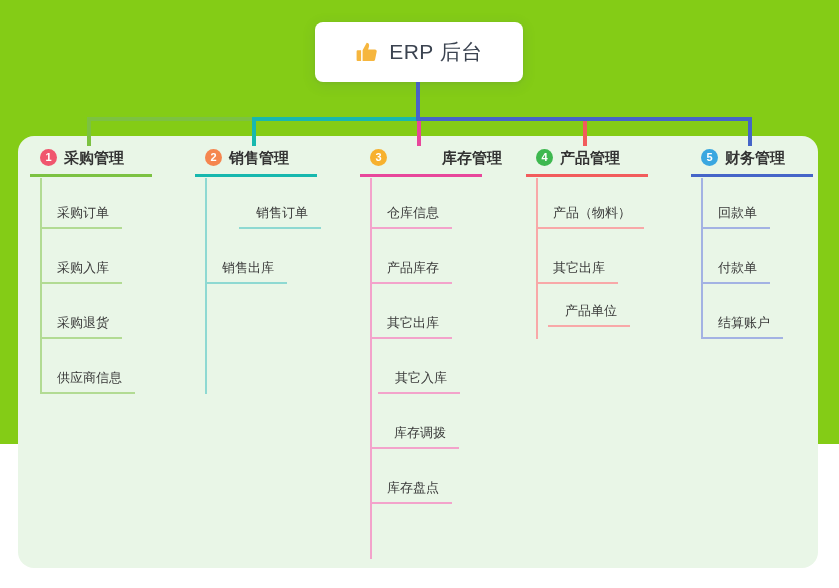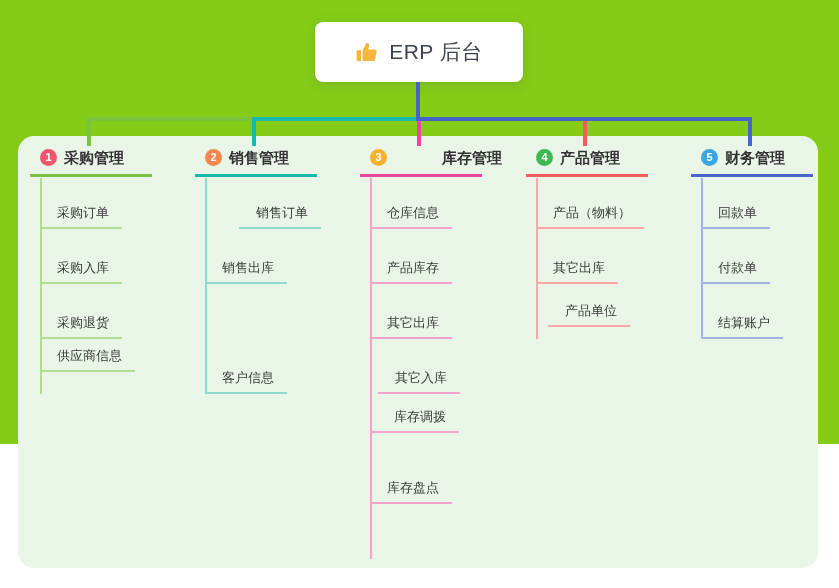--- a/index.html
+++ b/index.html
@@ -54,41 +54,40 @@
     <div class="line" style="left: 748px; top: 121px; width: 4px; height: 25px; background: rgb(69, 101, 200);"></div>
     <div class="branch-header" style="left: 40px; top: 148px;">
       <span class="badge" style="background: rgb(240, 86, 110); color: rgb(255, 255, 255);">1</span>
       <span class="branch-label" style="color: rgb(51, 51, 51);">采购管理</span>
     </div>
     <div class="line" style="left: 30px; top: 174px; width: 122px; height: 3px; background: rgb(124, 194, 66);"></div>
     <div class="line" style="left: 40px; top: 178px; width: 2px; height: 216px; background: rgb(178, 219, 147);"></div>
     <div class="item" style="left: 40px; top: 259px; border-bottom: 2px solid rgb(178, 219, 147); color: rgb(58, 58, 58);">采购入库</div>
     <div class="item" style="left: 40px; top: 204px; border-bottom: 2px solid rgb(178, 219, 147); color: rgb(58, 58, 58);">采购订单</div>
     <div class="item" style="left: 40px; top: 314px; border-bottom: 2px solid rgb(178, 219, 147); color: rgb(58, 58, 58);">采购退货</div>
-    <div class="item" style="left: 40px; top: 347px; border-bottom: 2px solid rgb(178, 219, 147); color: rgb(58, 58, 58);">供应商信息</div>
+    <div class="item" style="left: 40px; top: 369px; border-bottom: 2px solid rgb(178, 219, 147); color: rgb(58, 58, 58);">供应商信息</div>
     <div class="branch-header" style="left: 205px; top: 148px;">
       <span class="badge" style="background: rgb(245, 134, 79); color: rgb(255, 255, 255);">2</span>
       <span class="branch-label" style="color: rgb(51, 51, 51);">销售管理</span>
     </div>
     <div class="line" style="left: 195px; top: 174px; width: 122px; height: 3px; background: rgb(23, 184, 174);"></div>
     <div class="line" style="left: 205px; top: 178px; width: 2px; height: 216px; background: rgb(142, 217, 210);"></div>
     <div class="item" style="left: 205px; top: 204px; border-bottom: 2px solid rgb(142, 217, 210); color: rgb(58, 58, 58); margin-left: 34px;">销售订单</div>
     <div class="item" style="left: 205px; top: 259px; border-bottom: 2px solid rgb(142, 217, 210); color: rgb(58, 58, 58);">销售出库</div>
-    <div class="item" style="left: 205px; top: 369px; border-bottom: 2px solid rgb(142, 217, 210); color: rgb(58, 58, 58);">客户信息</div>
     <div class="branch-header" style="left: 370px; top: 148px;">
       <span class="badge" style="background: rgb(247, 177, 46); color: rgb(255, 255, 255);">3</span>
       <span class="branch-label" style="color: rgb(51, 51, 51); margin-left: 48px;">库存管理</span>
     </div>
     <div class="line" style="left: 360px; top: 174px; width: 122px; height: 3px; background: rgb(232, 71, 155);"></div>
     <div class="line" style="left: 370px; top: 178px; width: 2px; height: 381px; background: rgb(243, 163, 203);"></div>
     <div class="item" style="left: 370px; top: 204px; border-bottom: 2px solid rgb(243, 163, 203); color: rgb(58, 58, 58);">仓库信息</div>
     <div class="item" style="left: 370px; top: 259px; border-bottom: 2px solid rgb(243, 163, 203); color: rgb(58, 58, 58);">产品库存</div>
     <div class="item" style="left: 370px; top: 314px; border-bottom: 2px solid rgb(243, 163, 203); color: rgb(58, 58, 58);">其它出库</div>
     <div class="item" style="left: 370px; top: 369px; border-bottom: 2px solid rgb(243, 163, 203); color: rgb(58, 58, 58); margin-left: 8px;">其它入库</div>
-    <div class="item" style="left: 370px; top: 408px; border-bottom: 2px solid rgb(243, 163, 203); color: rgb(58, 58, 58); padding-left: 24px;">库存调拨</div>
+    <div class="item" style="left: 370px; top: 424px; border-bottom: 2px solid rgb(243, 163, 203); color: rgb(58, 58, 58); padding-left: 24px;">库存调拨</div>
     <div class="item" style="left: 370px; top: 479px; border-bottom: 2px solid rgb(243, 163, 203); color: rgb(58, 58, 58);">库存盘点</div>
     <div class="branch-header" style="left: 536px; top: 148px;">
       <span class="badge" style="background: rgb(62, 184, 79); color: rgb(255, 255, 255);">4</span>
       <span class="branch-label" style="color: rgb(51, 51, 51);">产品管理</span>
     </div>
     <div class="line" style="left: 526px; top: 174px; width: 122px; height: 3px; background: rgb(242, 92, 92);"></div>
     <div class="line" style="left: 536px; top: 178px; width: 2px; height: 161px; background: rgb(248, 168, 168);"></div>
     <div class="item" style="left: 536px; top: 204px; border-bottom: 2px solid rgb(248, 168, 168); color: rgb(58, 58, 58);">产品（物料）</div>
     <div class="item" style="left: 536px; top: 259px; border-bottom: 2px solid rgb(248, 168, 168); color: rgb(58, 58, 58);">其它出库</div>
     <div class="item" style="left: 536px; top: 302px; border-bottom: 2px solid rgb(248, 168, 168); color: rgb(58, 58, 58); margin-left: 12px;">产品单位</div>

